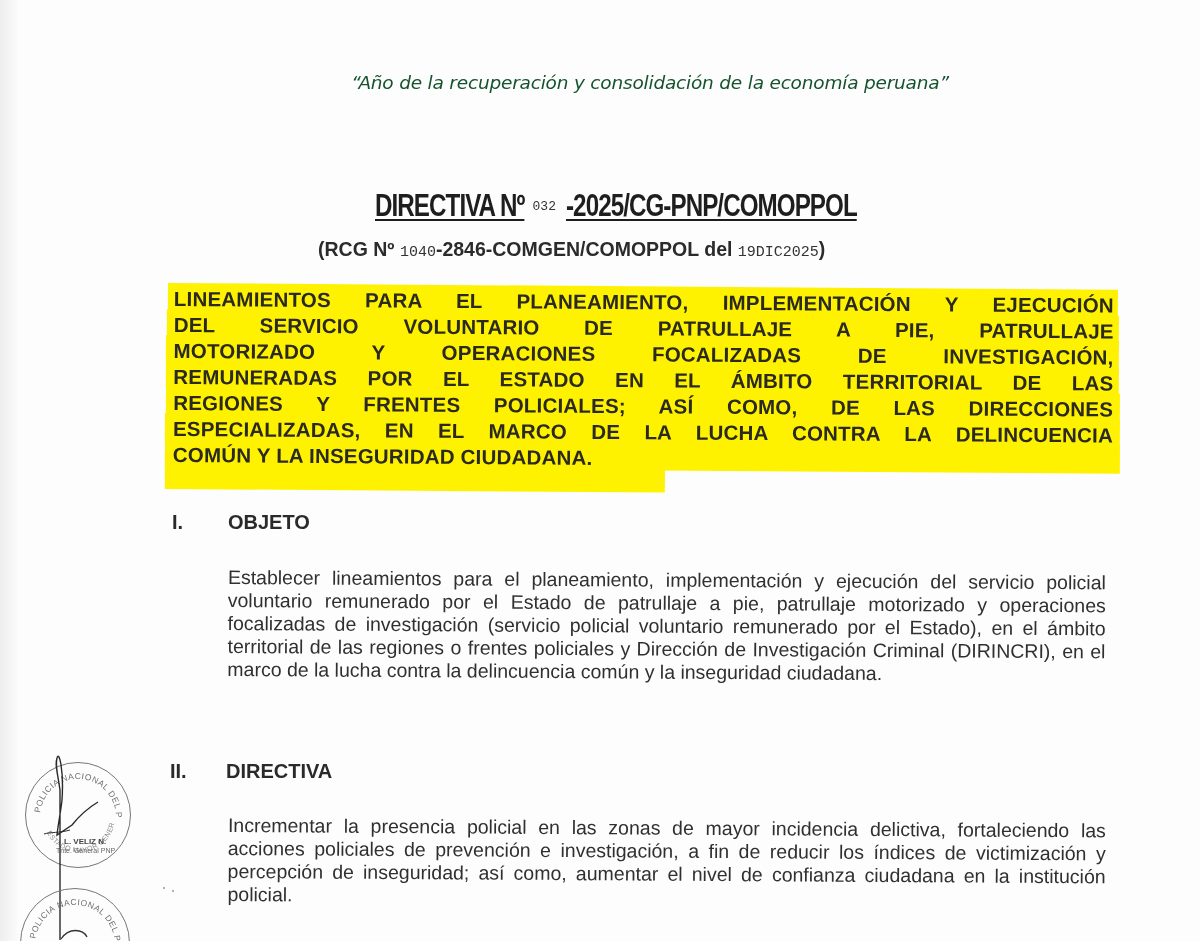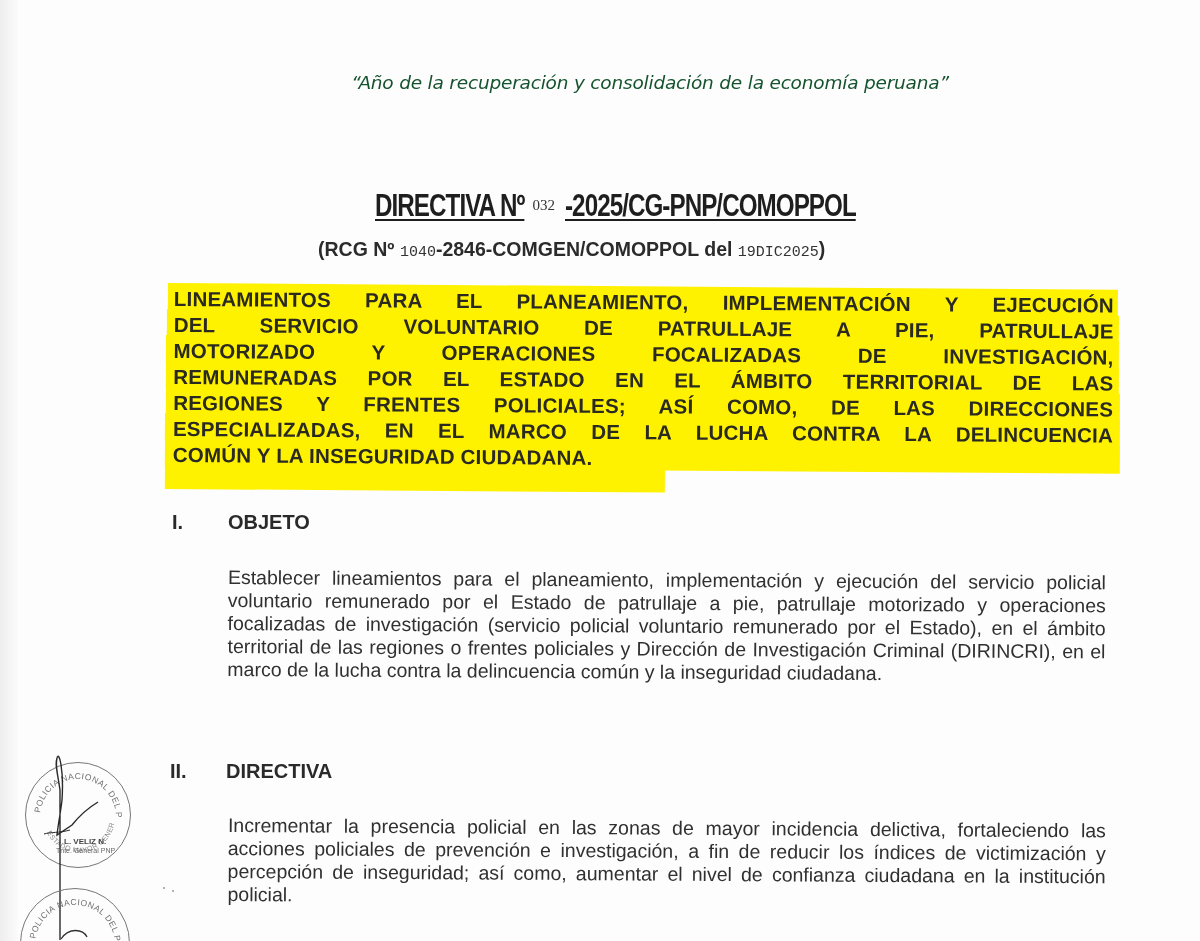--- a/index.html
+++ b/index.html
@@ -33,22 +33,22 @@
       letter-spacing: -1.2px;
       transform: scaleX(0.78);
       display: inline-block;
       text-decoration: underline;
       text-decoration-thickness: 2px;
       text-underline-offset: 3px;
     }
     .title .t1 { transform-origin: left center; }
     .title .num {
       display: inline-block;
-      font-family: Liberation Serif, serif; font-weight: normal;
-      font-size: 15px; color: #333; position: relative; top: -6px;
+      font-family: Liberation Mono, monospace; font-weight: normal;
+      font-size: 13px; color: #333; position: relative; top: -6px;
       margin-left: -34px; margin-right: 4px;
     }
     .title .t3 { transform-origin: left center; margin-left: 6px; }
     .rcg {
       position: absolute; left: 318px; top: 238px; width: 680px;
       white-space: nowrap;
       font-weight: bold; font-size: 19.5px; color: #2b2b2b;
     }
     .rcg .stampnum {
       font-family: Liberation Mono, monospace; font-weight: normal;

